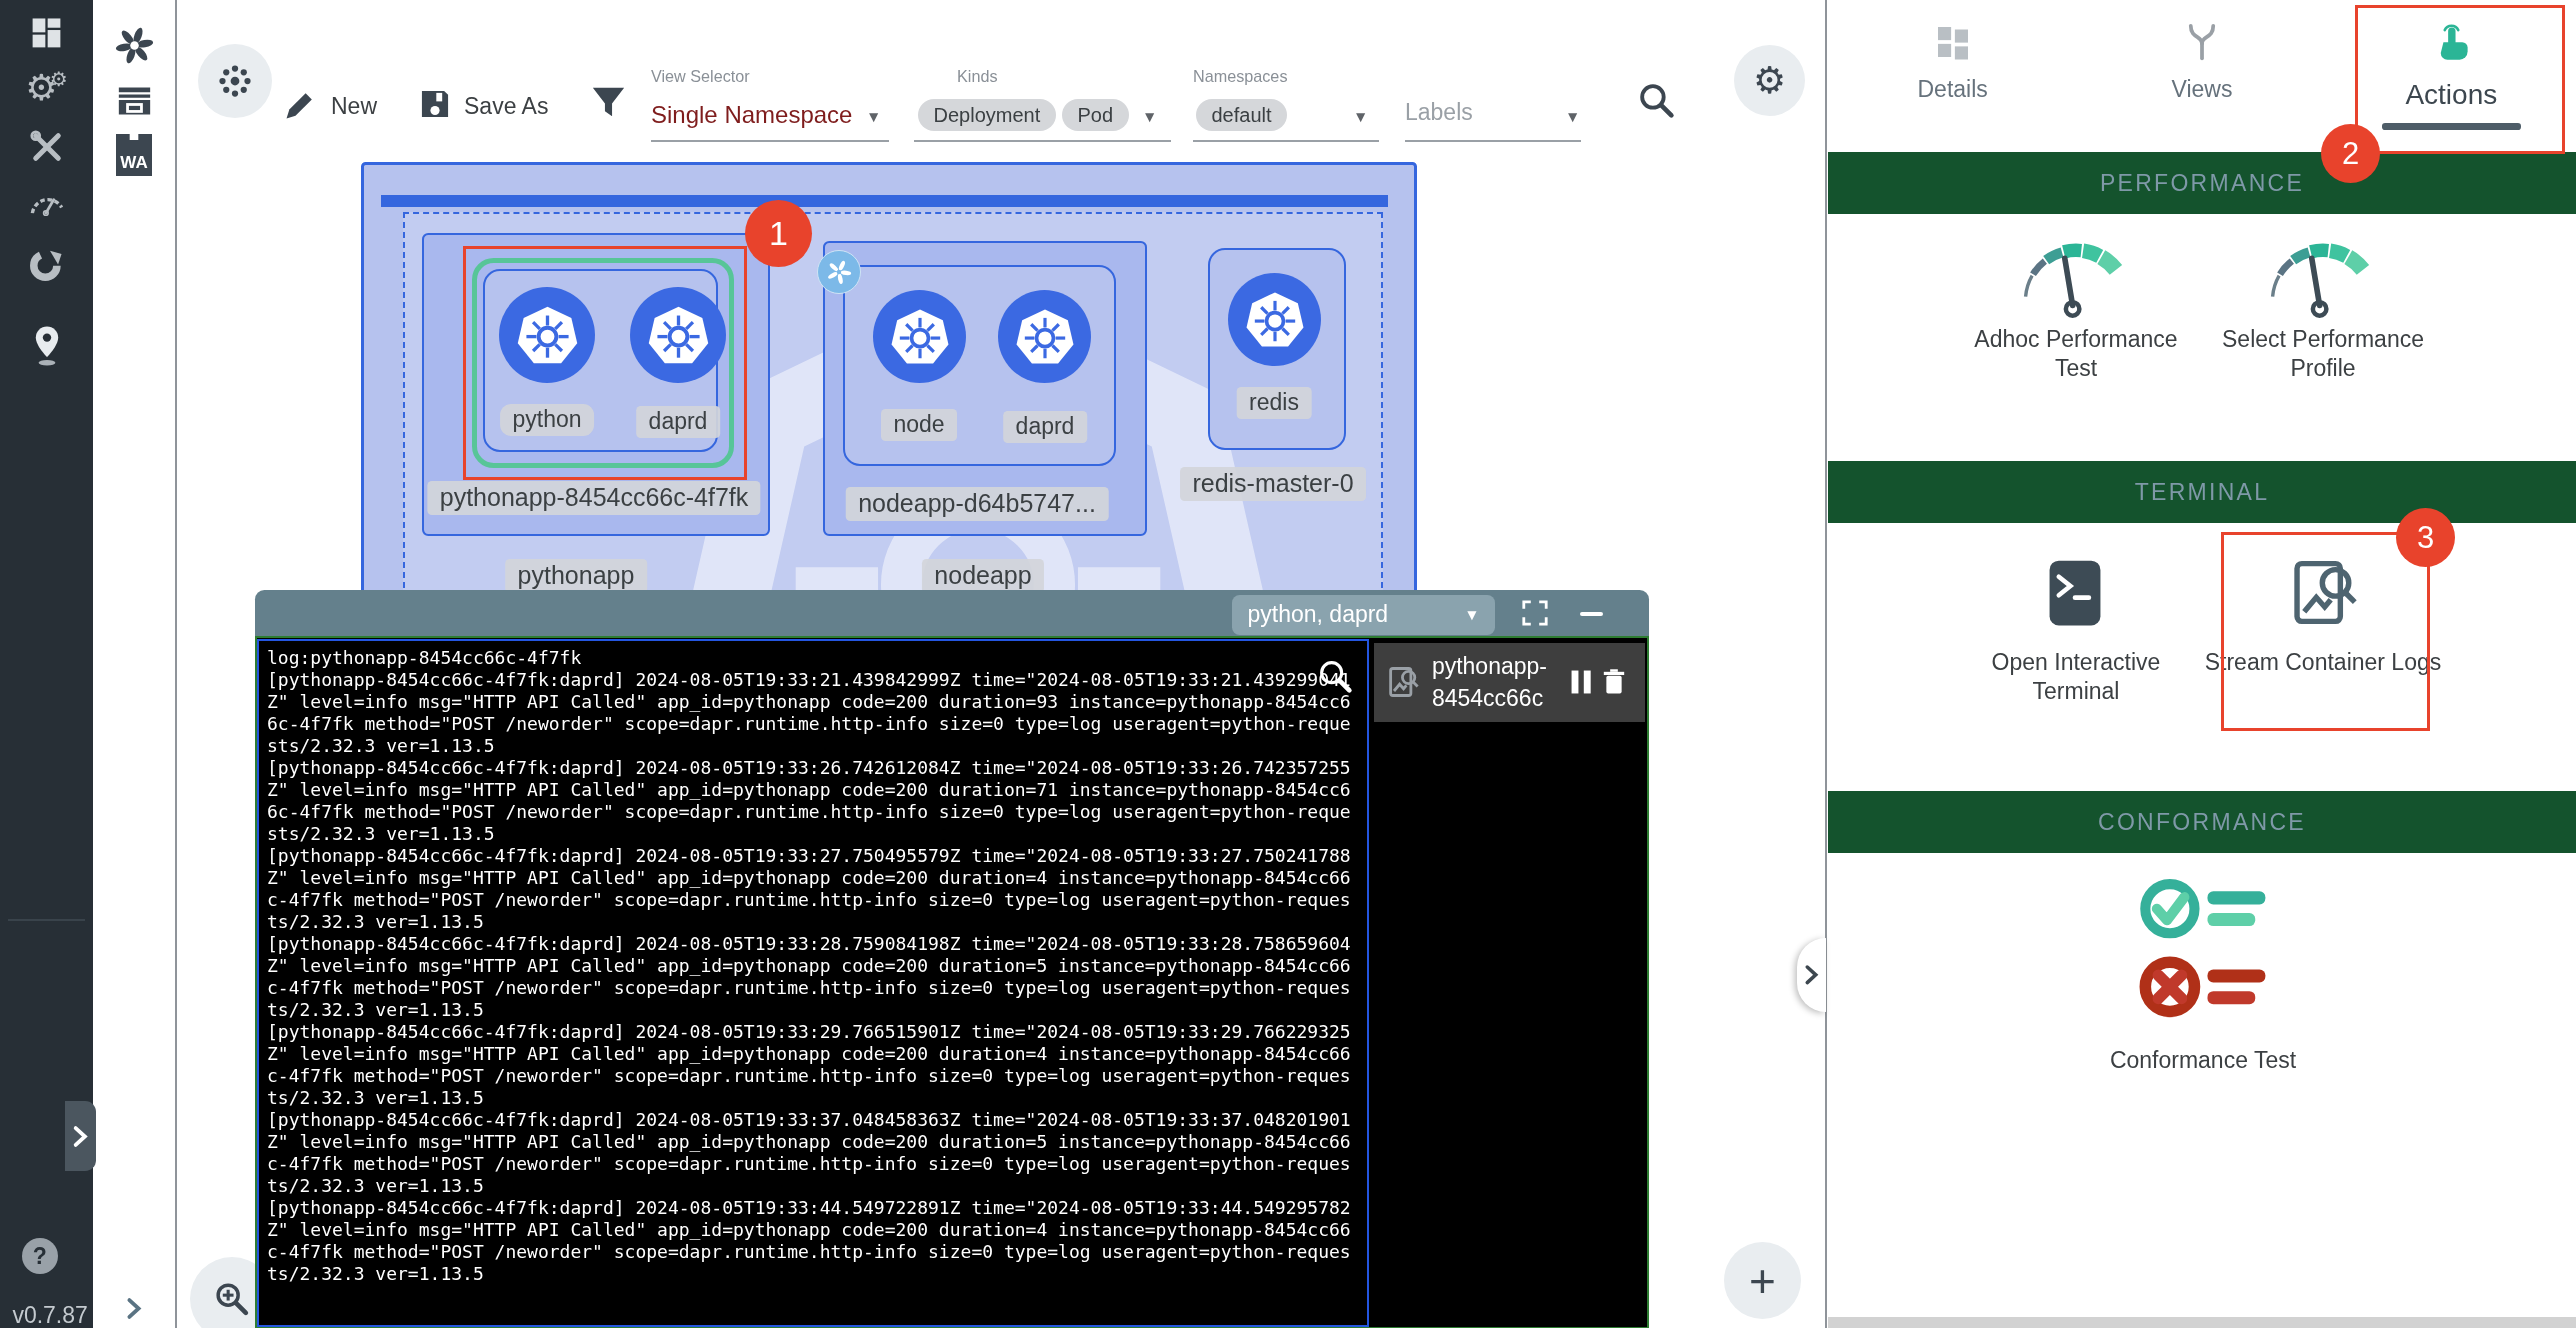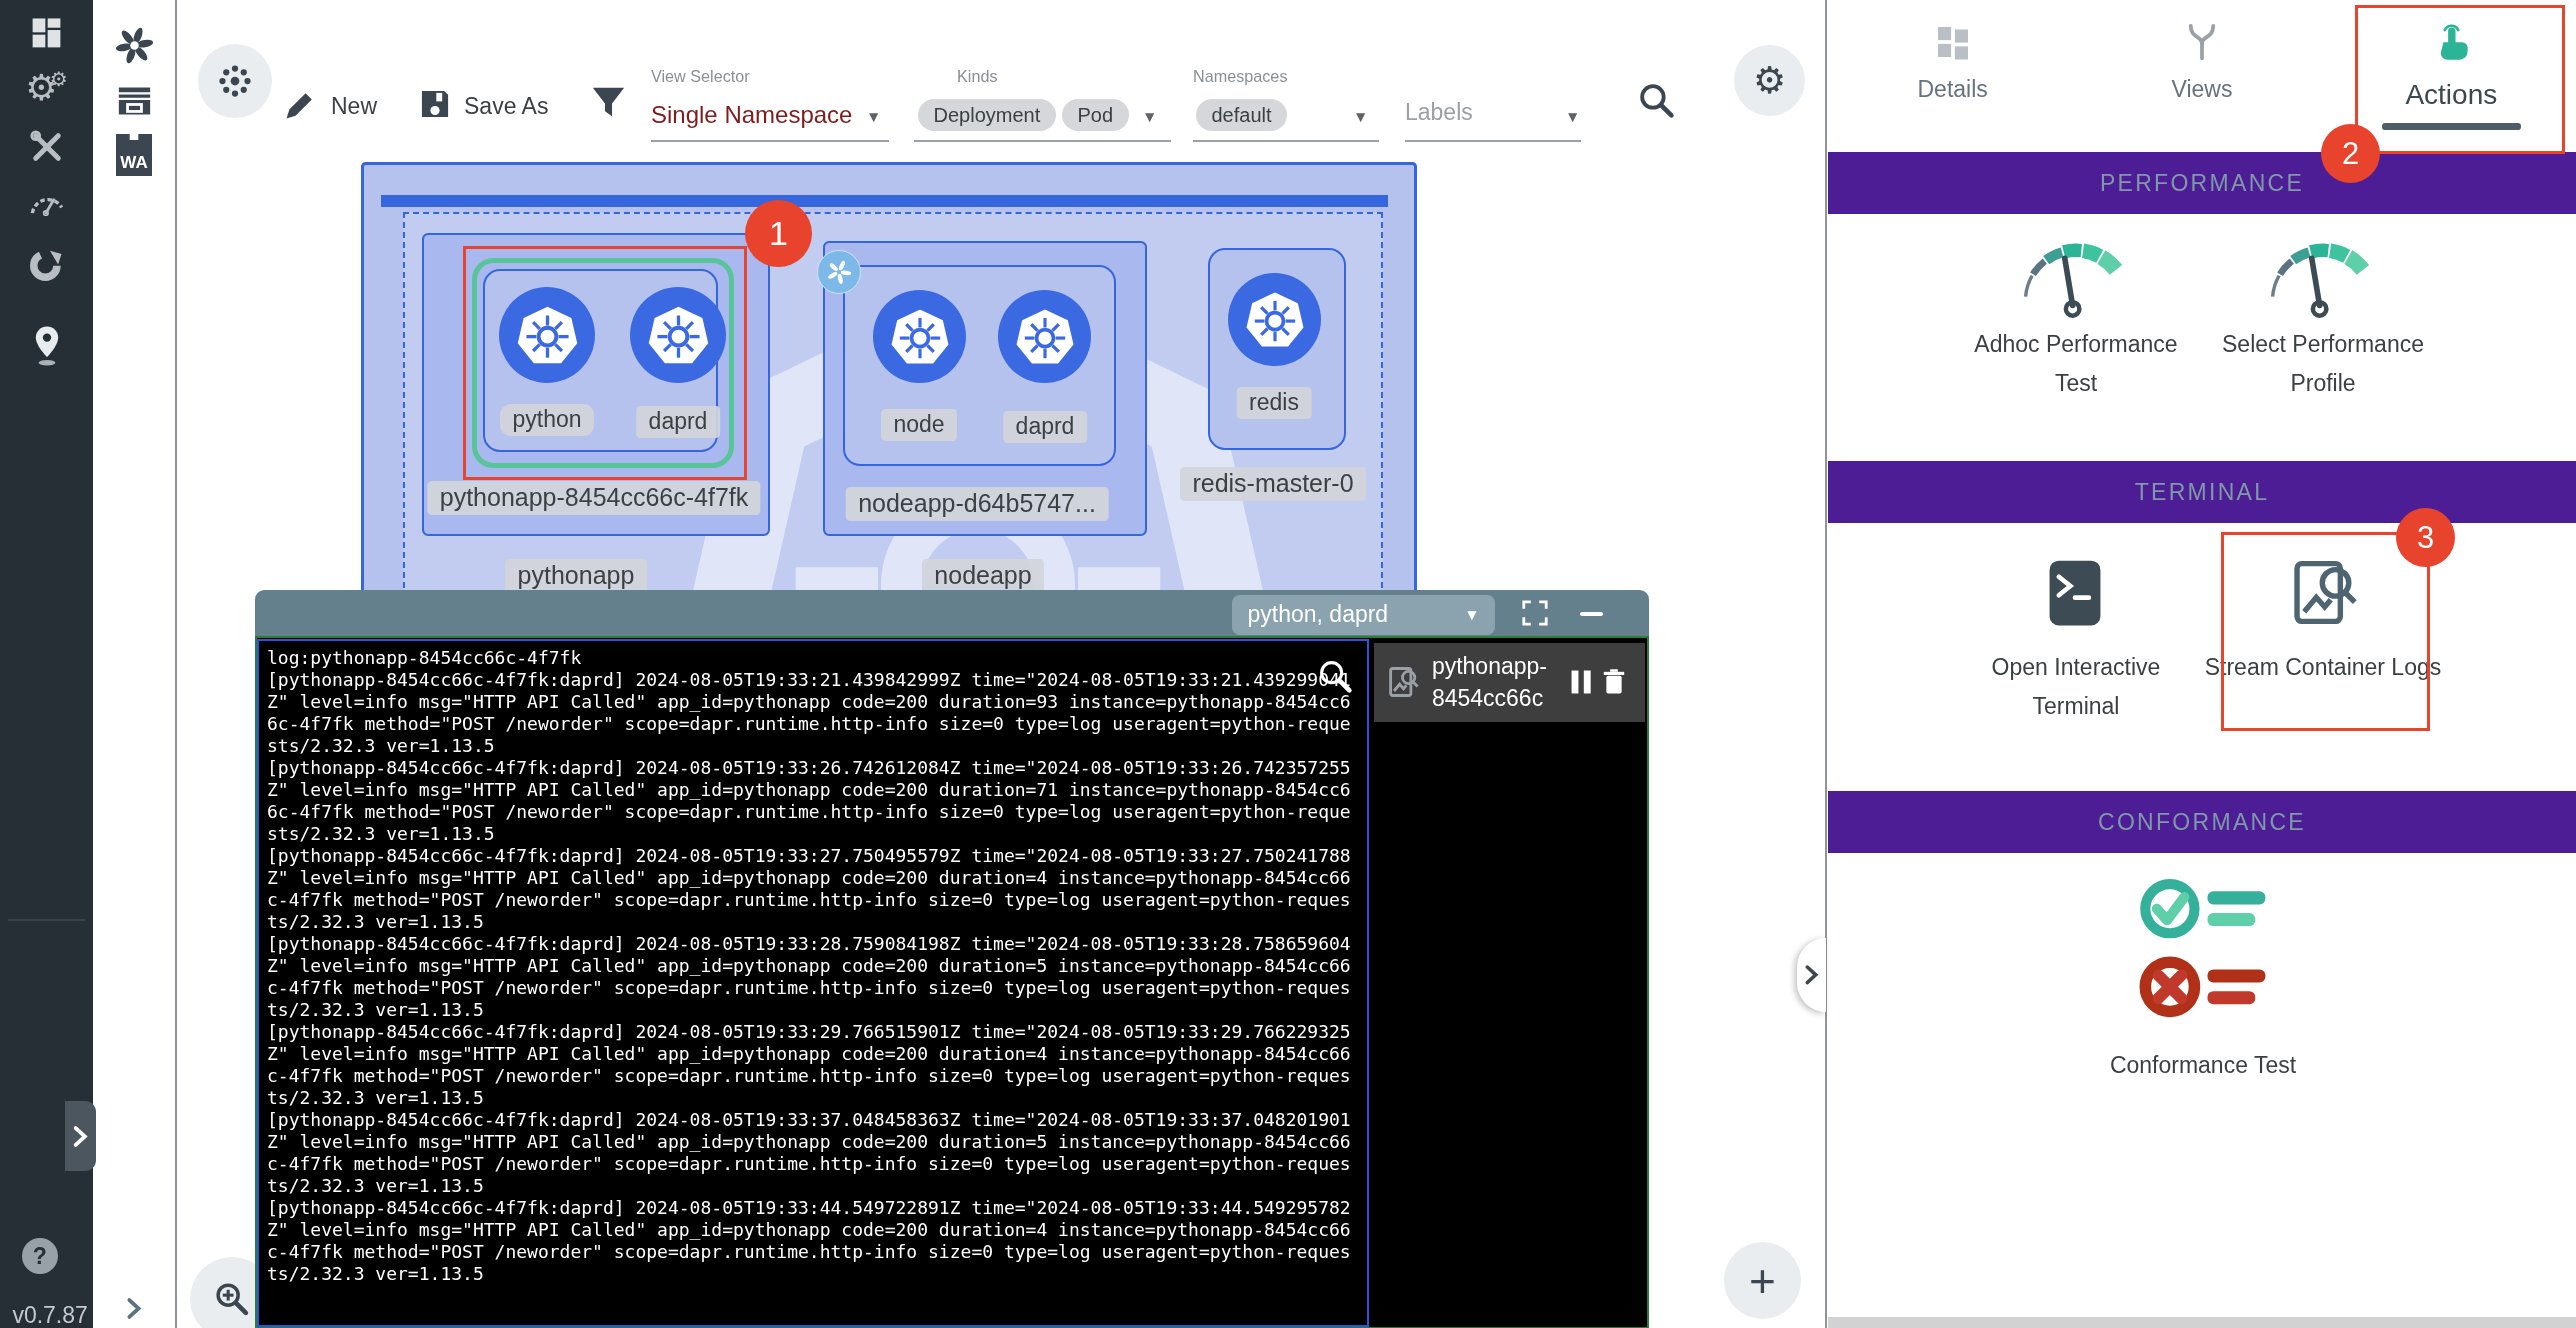--- a/index.html
+++ b/index.html
@@ -57,23 +57,23 @@
   .term-side{left:1117px;top:49px;width:275px;height:688px;background:#000;}
   .sess{left:2.3px;top:3.9px;width:271px;height:79px;background:#3e3e3e;display:flex;align-items:center;padding:0 10.8px;box-sizing:border-box;}
   .sess-label{color:#fff;font-size:23px;line-height:32.5px;width:138px;margin-left:10.8px;overflow-wrap:anywhere;}
   
   .panel{left:1828px;top:0;width:748px;height:1329px;background:#fff;z-index:5;}
   .tabs{left:0;top:0;width:748px;height:149px;display:flex;}
   .tab{flex:1;display:flex;flex-direction:column;align-items:center;justify-content:flex-start;padding-top:21.7px;position:relative;}
   .tab-label{font-size:23px;color:#66727c;margin-top:14px;}
   .tab-label.active{font-size:28px;color:#3d474f;}
   .tab-underline{width:139px;height:7px;background:#4e5d68;border-radius:3.1px;margin-top:12.4px;}
-  .band{left:0;width:748px;height:62px;background:#4c1d95;display:flex;align-items:center;justify-content:center;
+  .band{left:0;width:748px;height:62px;background:#14532d;display:flex;align-items:center;justify-content:center;
         font-size:23px;letter-spacing:2.3px;color:#7f99a8;}
-  .action-label{position:absolute;width:248px;text-align:center;font-size:23px;line-height:39px;color:#3c4043;}
+  .action-label{position:absolute;width:248px;text-align:center;font-size:23px;line-height:29px;color:#3c4043;}
   .red-box{position:absolute;border:3.9px solid #e8432c;z-index:30;}
   .panel-strip{left:1828px;top:1317px;width:748px;height:11.6px;background:#d2d2d2;z-index:6;}
   
   .divider-right{left:1825px;top:0;width:1.5px;height:1329px;background:#8f949a;z-index:6;}
   .bulge{left:1797px;top:938px;width:29px;height:74px;background:#fff;border-radius:37px 0 0 37px;
          box-shadow:-2.3px 1.5px 6.2px rgba(0,0,0,.25);z-index:12;display:flex;align-items:center;justify-content:center;}
   .zoom-btn{left:190px;top:1257px;width:84px;height:84px;z-index:9;}
   .plus-btn{left:1724px;top:1242px;width:77px;height:77px;z-index:12;font-size:46px;color:#3c4650;font-weight:300;}
 </style>
 </head>

